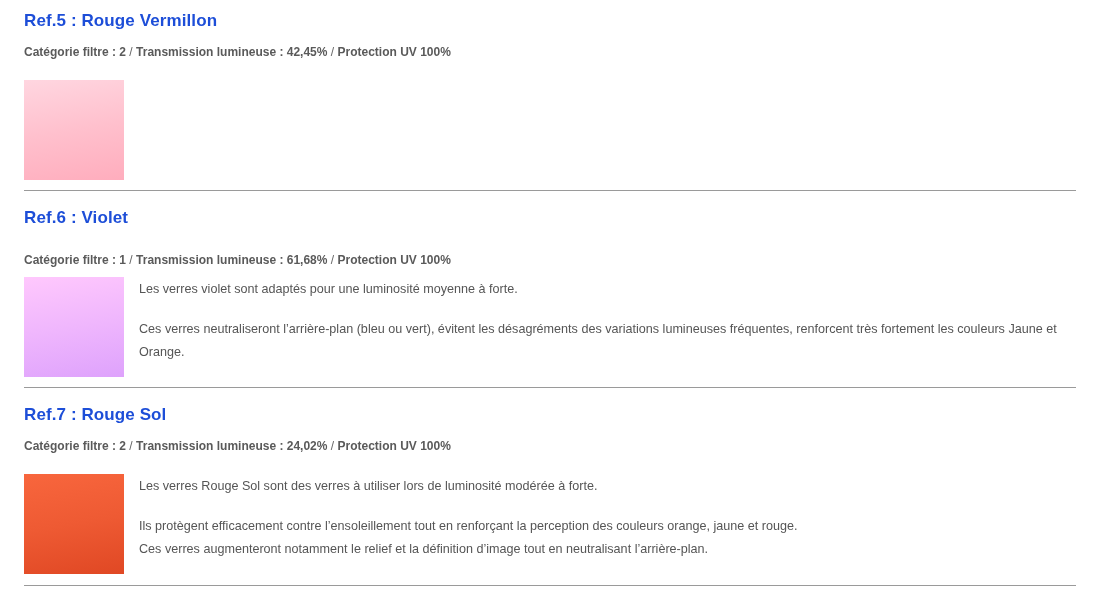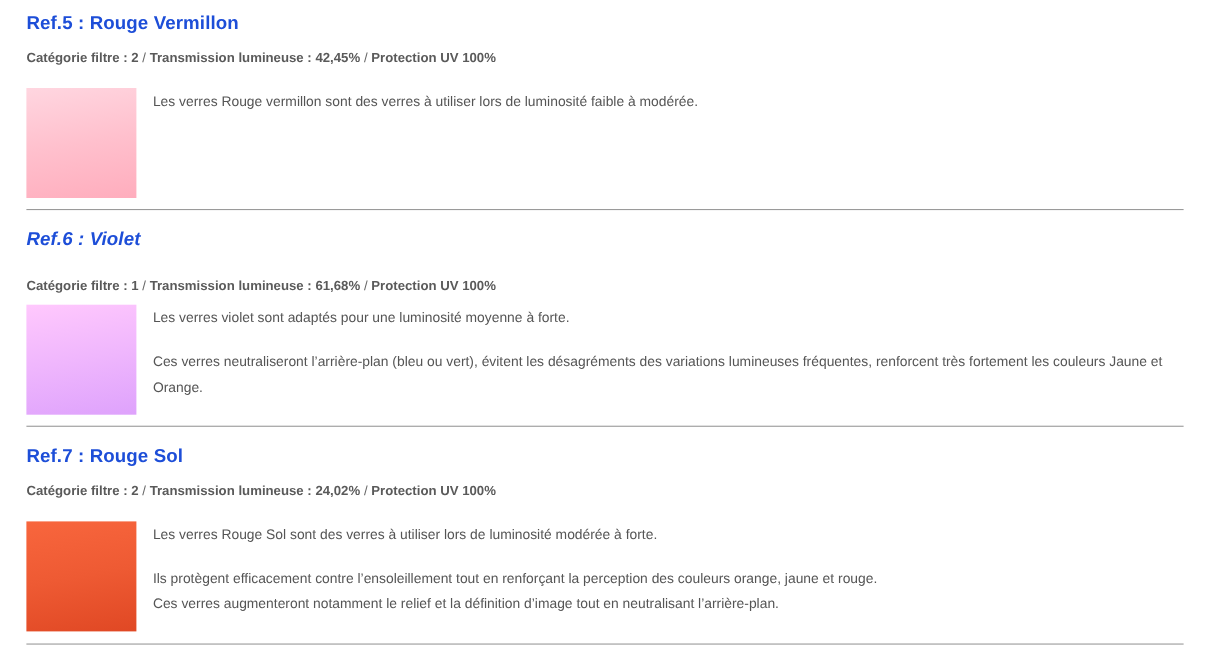--- a/index.html
+++ b/index.html
@@ -80,27 +80,26 @@
 
 <div class="page">
 
   <section class="lens">
     <h2 class="lens-title" style="top:11px;">Ref.5 : Rouge Vermillon</h2>
     <div class="lens-specs" style="top:45px;">
       <b>Catégorie filtre : 2</b><span class="sep"> / </span><b>Transmission lumineuse : 42,45%</b><span class="sep"> / </span><b>Protection UV 100%</b>
     </div>
     <div class="swatch" style="top:80px; background: linear-gradient(170deg, #ffd6e0 0%, #ffc0cd 50%, #ffadbd 100%);"></div>
     <div class="desc" style="top:81px;">
-      <p class="first">Les verres Rouge vermillon sont des verres à utiliser lors de luminosité faible à modérée.</p>
     </div>
     <div class="divider" style="top:190px;"></div>
   </section>
 
   <section class="lens">
-    <h2 class="lens-title" style="top:208px;font-style:italic;">Ref.6 : Violet</h2>
+    <h2 class="lens-title" style="top:208px;">Ref.6 : Violet</h2>
     <div class="lens-specs" style="top:253px;">
       <b>Catégorie filtre : 1</b><span class="sep"> / </span><b>Transmission lumineuse : 61,68%</b><span class="sep"> / </span><b>Protection UV 100%</b>
     </div>
     <div class="swatch" style="top:277px; background: linear-gradient(170deg, #ffc8fd 0%, #efb6fd 50%, #dea2fc 100%);"></div>
     <div class="desc" style="top:278px;">
       <p class="first">Les verres violet sont adaptés pour une luminosité moyenne à forte.</p>
       <p>Ces verres neutraliseront l’arrière-plan (bleu ou vert), évitent les désagréments des variations lumineuses fréquentes, renforcent très fortement les couleurs Jaune et Orange.</p>
     </div>
     <div class="divider" style="top:387px;"></div>
   </section>

